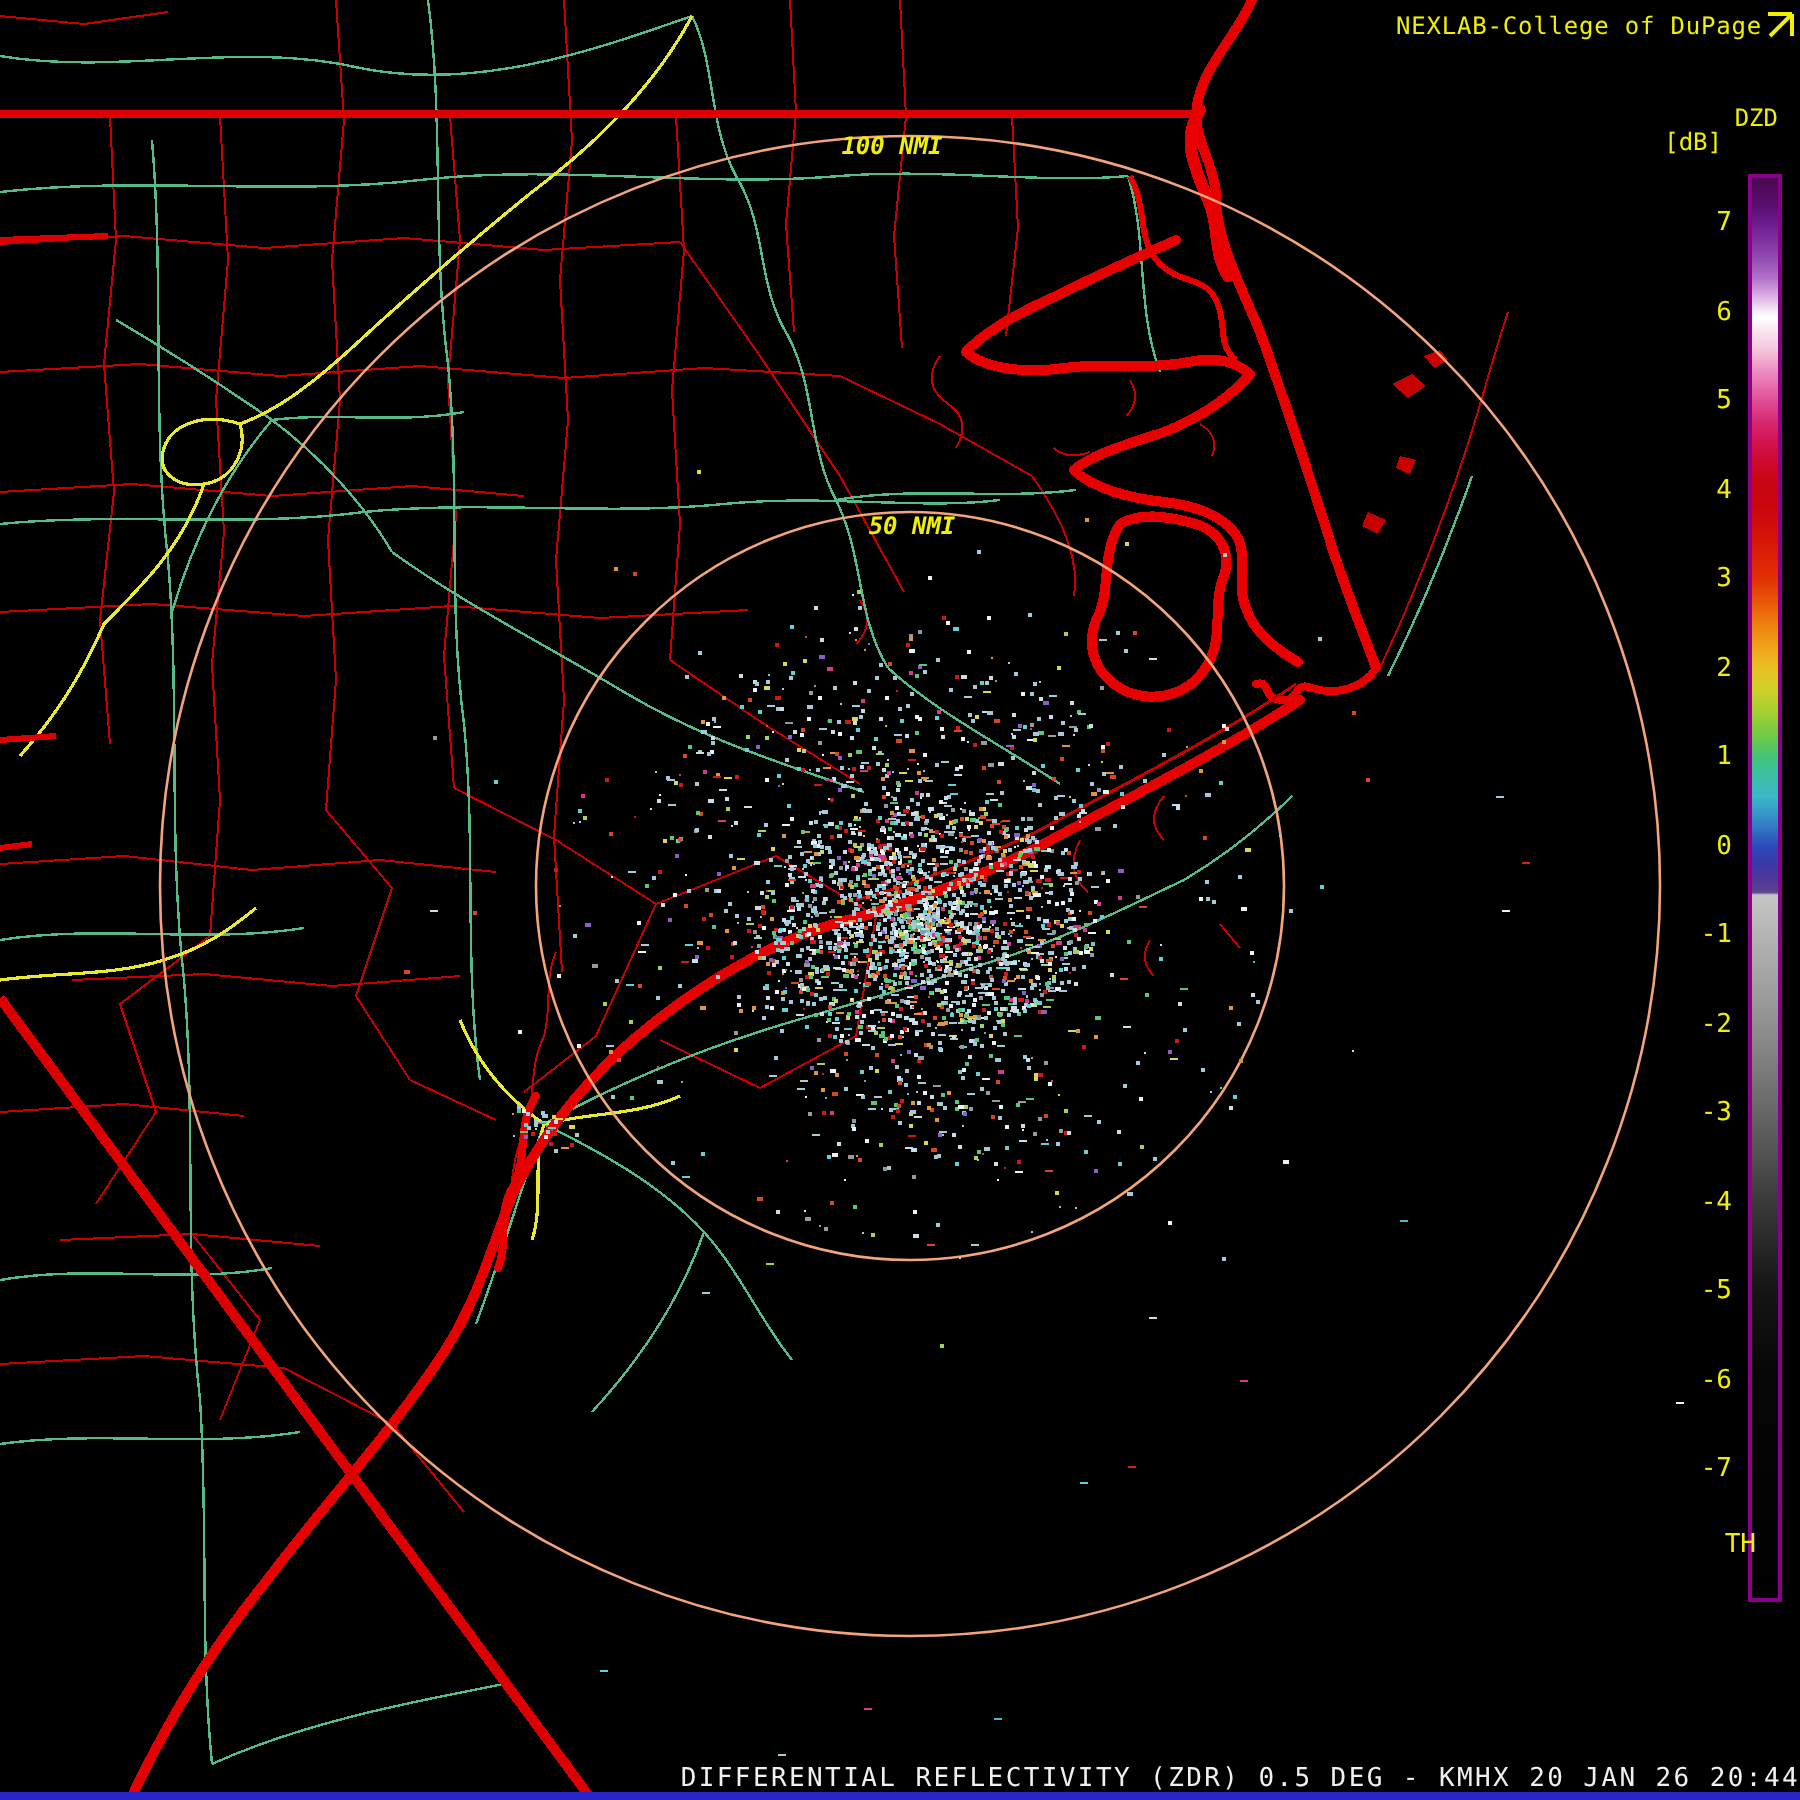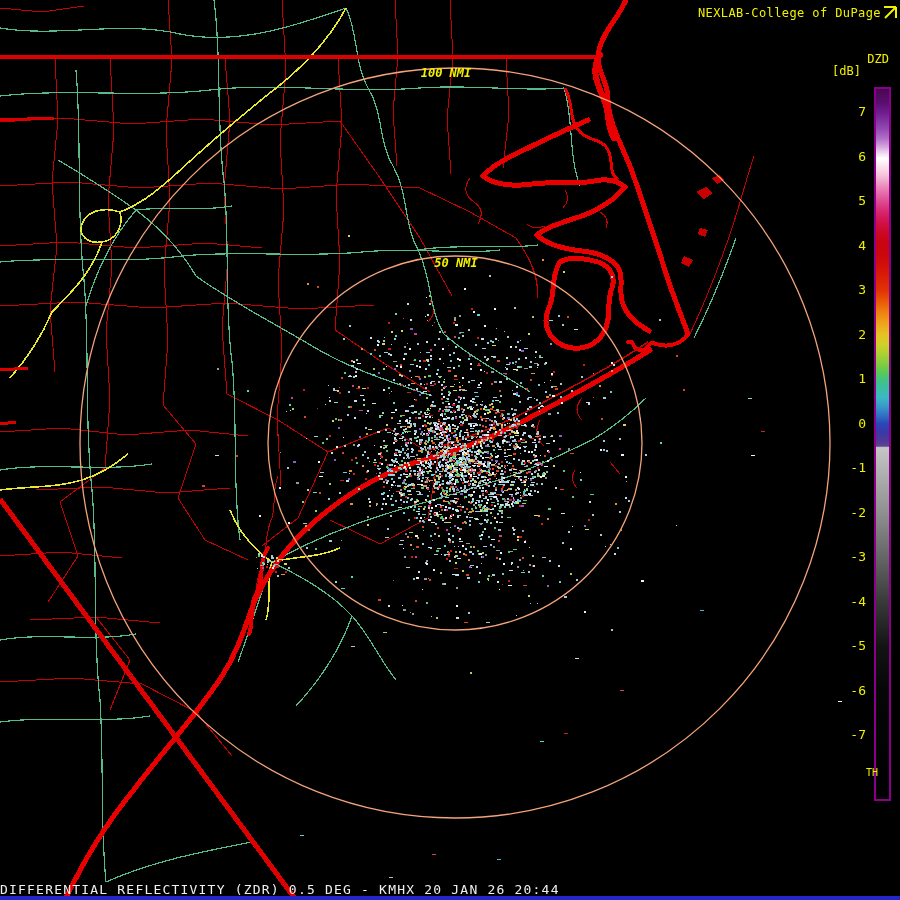--- a/index.html
+++ b/index.html
@@ -15,26 +15,26 @@
   .islet{fill:var(--county);stroke:none;}
   .road-g{stroke:var(--road_green);stroke-width:1.2;fill:none;}
   .road-y{stroke:var(--road_yellow);stroke-width:1.6;fill:none;}
   .ring{stroke:var(--ring);stroke-width:1.3;fill:none;shape-rendering:auto;}
   .ring-label{fill:var(--label_yellow);font:italic bold 12px "DejaVu Sans Mono",monospace;}
   .ui-text{position:absolute;color:var(--label_yellow);font-size:12px;line-height:14px;white-space:pre;}
   #header-title{top:6px;right:19px;font-size:12px;letter-spacing:0.4px;}
   #cod-logo{position:absolute;top:5px;right:2px;width:15px;height:15px;}
   #cb-title{top:52px;right:11px;}
   #cb-units{top:64px;right:39px;}
-  #cb-th{top:766px;right:22px;font-size:10px;}
+  #cb-th{top:766px;right:22px;font-size:13px;}
   #colorbar{position:absolute;left:874px;top:87px;width:17px;height:714px;
             border:2px solid var(--cb_border);box-sizing:border-box;}
   .cb-tick{position:absolute;width:46px;left:820px;text-align:right;color:var(--label_yellow);
            font-size:13px;line-height:15px;}
-  #footer-text{position:absolute;top:882px;left:0;width:100%;text-align:left;
+  #footer-text{position:absolute;top:882px;left:0;width:100%;text-align:right;
                color:var(--footer_text);font-size:13px;letter-spacing:1.2px;}
   #footer-bar{position:absolute;top:896px;left:0;width:100%;height:4px;background:var(--footer_bar);}
 </style>
 </head>
 <body>
 
 <div id="screen">
 
   <svg id="map-svg" viewBox="0 0 900 900">
 

